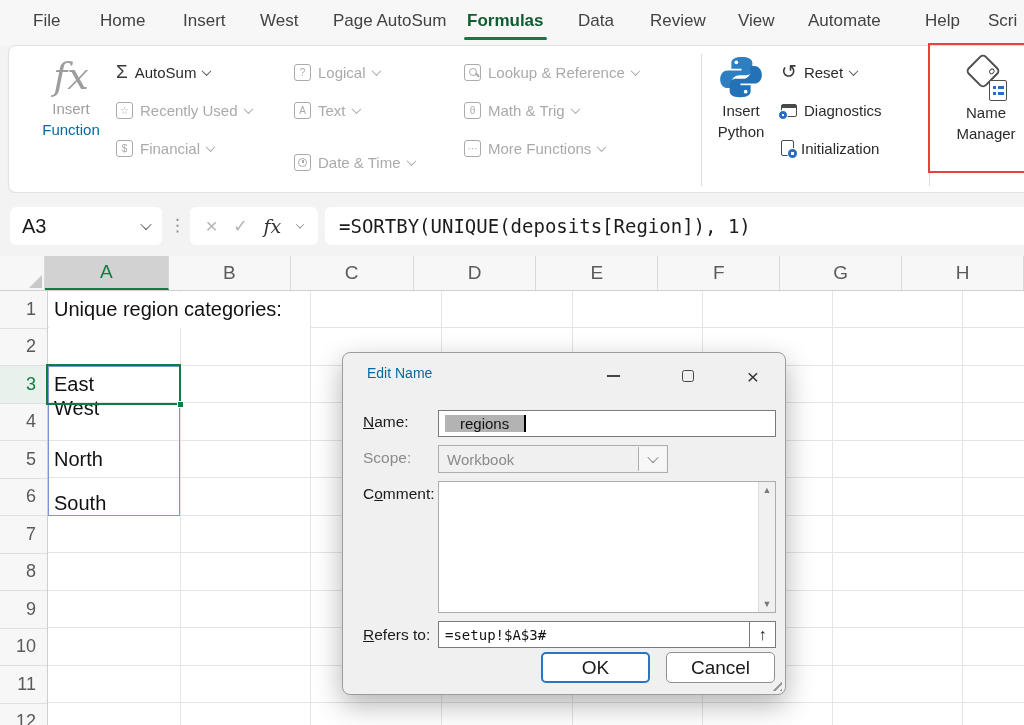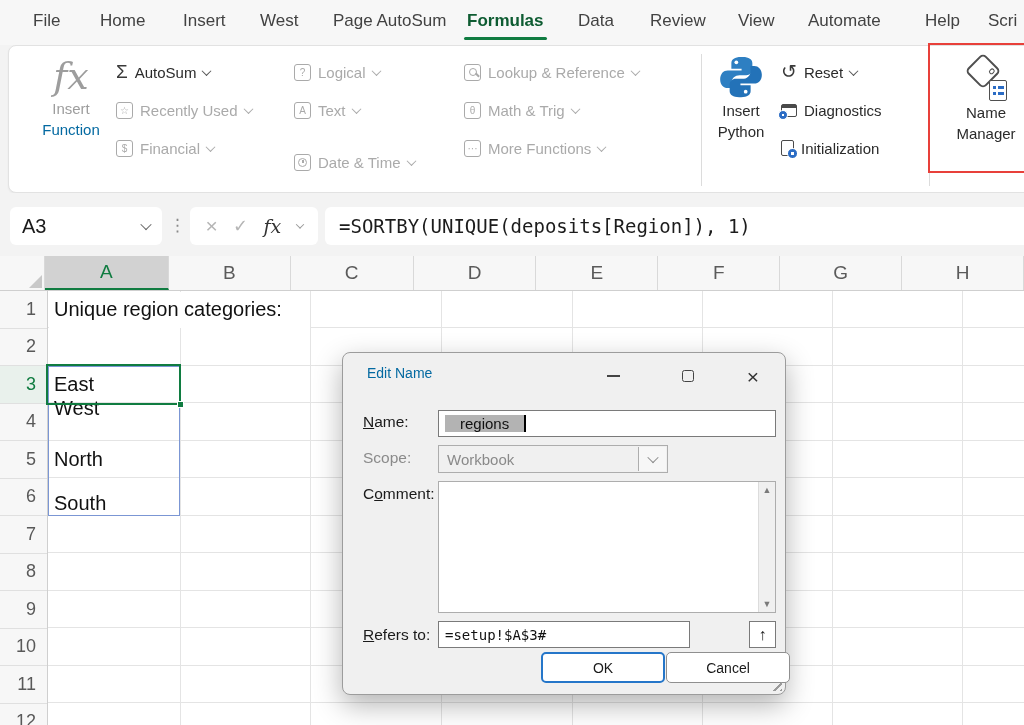--- a/index.html
+++ b/index.html
@@ -94,26 +94,26 @@
                     display:flex; align-items:center; padding-left:6px; font-size:15px; color:#111; }
   #dlg-name-field .selected-text { background:#b3b3b3; padding:0 15px; }
   .caret { display:inline-block; width:1.4px; height:17px; background:#000; }
   #dlg-scope { position:absolute; left:95px; top:92px; width:230px; height:28px; background:#f0f0f0; border:1px solid #adadad;
                display:flex; align-items:center; padding-left:8px; font-size:15px; color:#8a8a8a; }
   #dlg-scope-btn { position:absolute; right:1px; top:1px; bottom:1px; width:28px; background:#f7f7f7; border-left:1px solid #adadad;
                display:flex; align-items:center; justify-content:center; color:#8a8a8a; }
   #dlg-comment { position:absolute; left:95px; top:128px; width:338px; height:132px; background:#fff; border:1px solid #adadad; }
   #dlg-scrollbar { position:absolute; right:0; top:0; bottom:0; width:17px; background:#f0f0f0; border-left:1px solid #dcdcdc;
                display:flex; flex-direction:column; justify-content:space-between; align-items:center; padding:3px 0; font-size:9px; color:#7a7a7a; }
-  #dlg-refers-field { position:absolute; left:95px; top:268px; width:252px; height:27px; background:#fff; border:1px solid #7a7a7a;
+  #dlg-refers-field { position:absolute; left:95px; top:268px; width:312px; height:27px; background:#fff; border:1px solid #7a7a7a;
                display:flex; align-items:center; padding-left:6px; font-family:"DejaVu Sans Mono", monospace; font-size:14px; color:#111; }
   #dlg-collapse-btn { position:absolute; left:406px; top:268px; width:27px; height:27px; background:#fff; border:1px solid #7a7a7a;
                display:flex; align-items:center; justify-content:center; font-size:16px; font-weight:700; color:#222; }
-  .dlg-btn { position:absolute; top:299px; width:124px; height:31px; background:#fff; border-radius:5px;
-             display:flex; align-items:center; justify-content:center; font-size:14px; color:#1a1a1a; }
+  .dlg-btn { position:absolute; top:299px; width:109px; height:31px; background:#fff; border-radius:5px;
+             display:flex; align-items:center; justify-content:center; font-size:19px; color:#1a1a1a; }
   #btn-ok { left:198px; border:2px solid #2576c9; }
   #btn-cancel { left:323px; border:1px solid #8f8f8f; }
   .grip { position:absolute; right:3px; bottom:3px; width:13px; height:13px;
           background:repeating-linear-gradient(135deg, transparent 0 3px, #9a9a9a 3px 4.5px);
           clip-path:polygon(100% 0, 100% 100%, 0 100%); }
 </style>
 </head>
 <body>
 
 <div id="tabbar">

